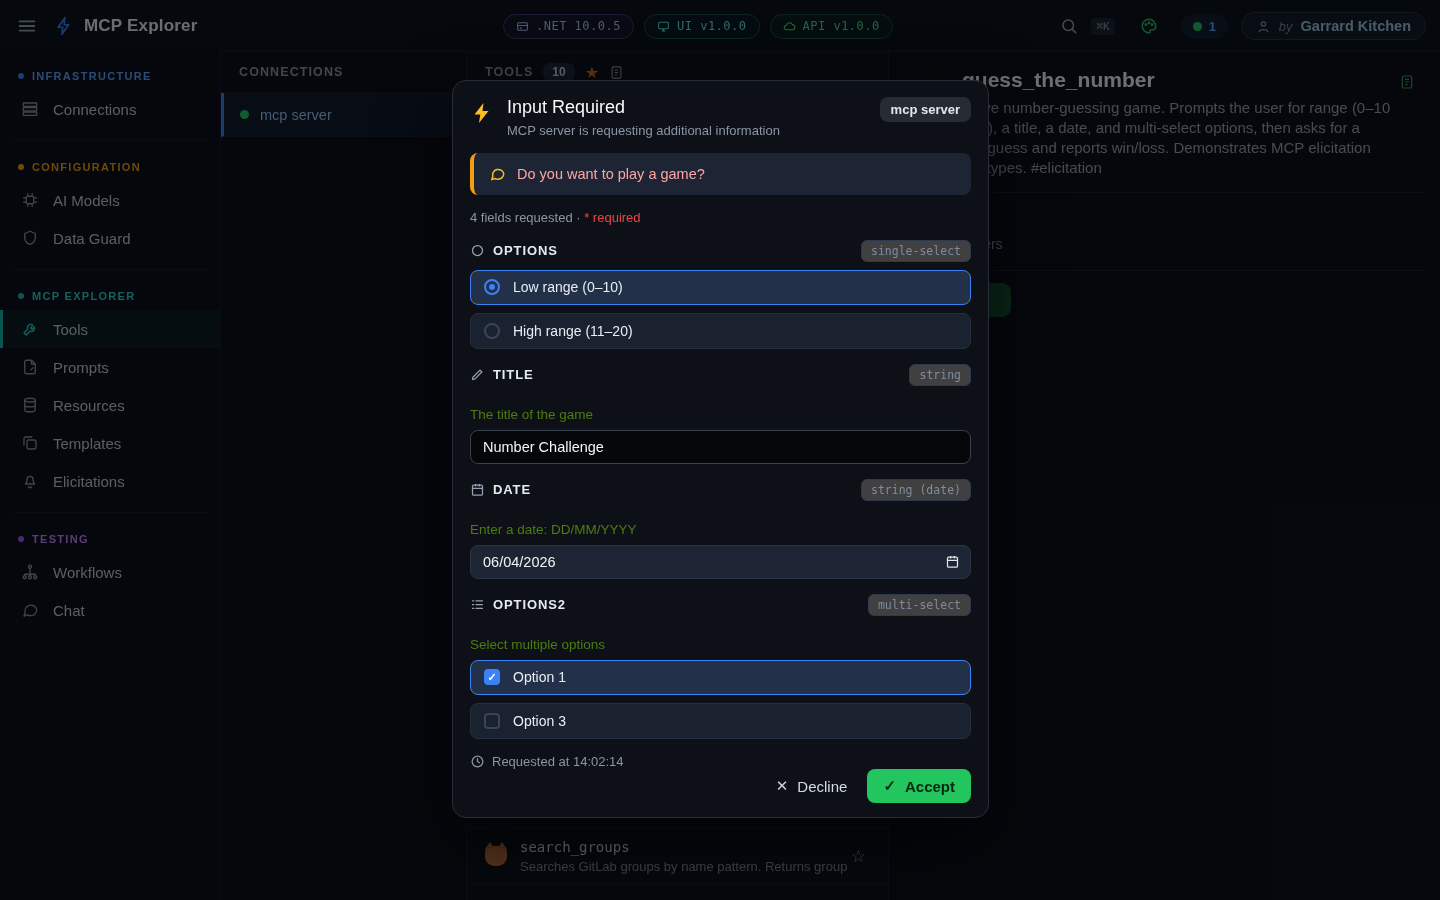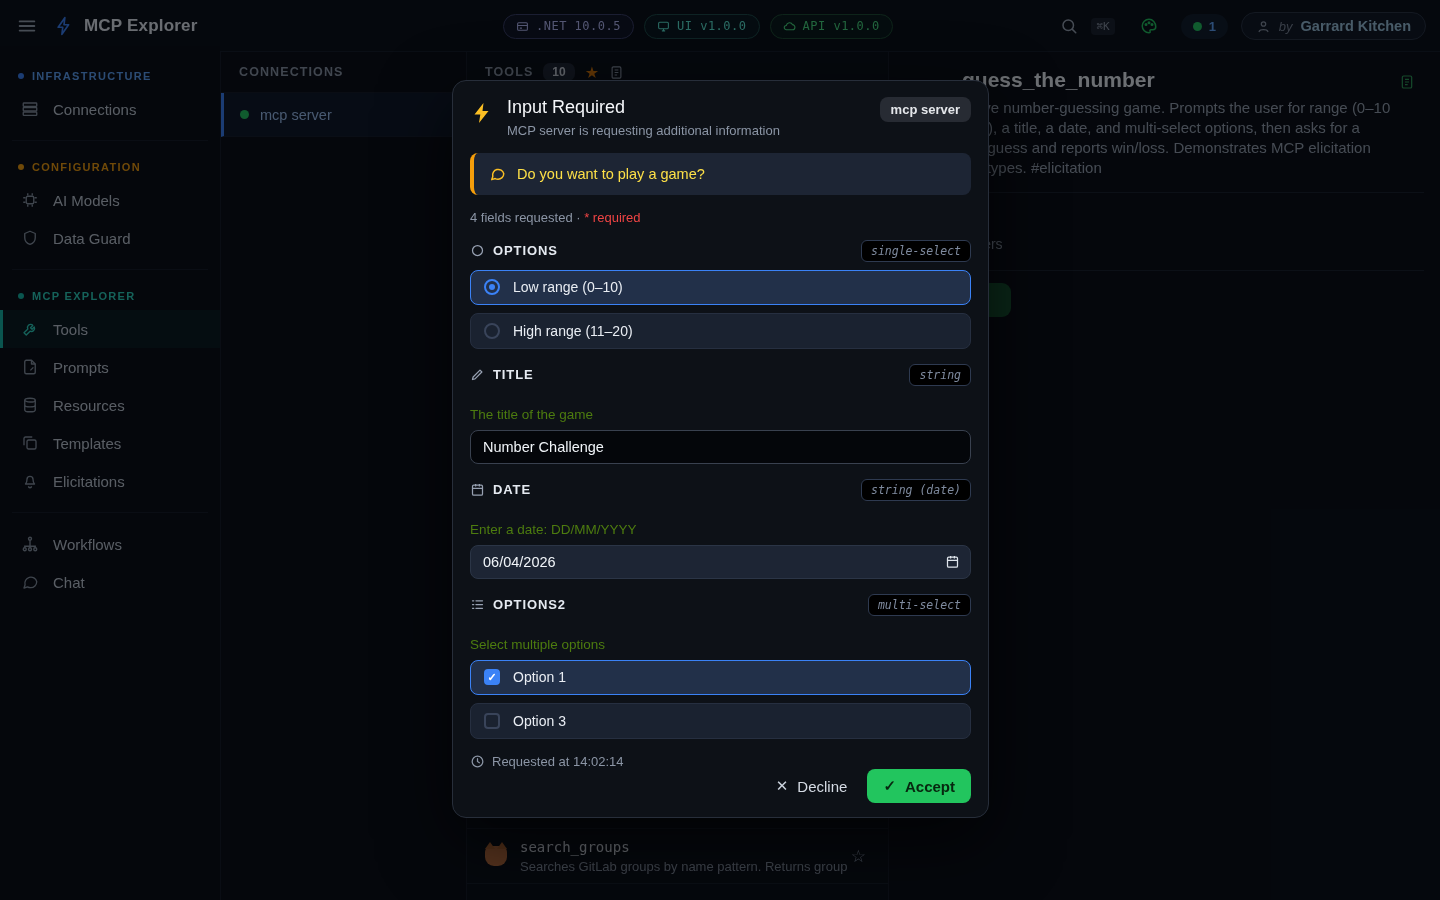--- a/index.html
+++ b/index.html
@@ -96,29 +96,29 @@
            border:1px solid #272e3a; border-radius:14px; box-shadow:0 24px 70px rgba(0,0,0,.65);
            padding:16px 17px 14px; display:flex; flex-direction:column; overflow:hidden; }
   .m-head { display:flex; align-items:flex-start; gap:13px; }
   .m-bolt { color:#fbbf24; margin-top:2px; }
   .m-title { font-size:18px; font-weight:400; color:#f5f7fa; }
   .m-sub { font-size:13px; color:#8b95a5; margin-top:5px; }
   .m-badge { margin-left:auto; background:#272b33; color:#e5e7eb; font-size:13px; font-weight:700;
              padding:5px 11px; border-radius:8px; }
   .m-msg { margin-top:15px; display:flex; align-items:center; gap:11px; height:42px; padding:0 14px;
            background:#1d2534; border-left:4px solid #f59e0b; border-radius:8px; }
-  .m-msg .txt { font-size:14.5px; color:#fde047; }
+  .m-msg .txt { font-size:14.5px; color:#fca5a5; }
   .m-msg .ic { color:#fbbf24; }
   .m-meta { margin-top:15px; font-size:13px; color:#8b95a5; }
   .m-meta .req { color:#ef4444; }
   .f-label { display:flex; align-items:center; gap:8px; margin-top:15px; }
   .f-label .ic { color:#97a1b2; }
   .f-label .name { font-size:13px; font-weight:700; letter-spacing:.9px; color:#e5eaf1; }
   .type-badge { margin-left:auto; font-family:"DejaVu Sans Mono","Liberation Mono",monospace; font-size:11.5px;
-                color:#7f8b9f; background:#000000; border:1px solid #2e3a50; border-radius:6px; padding:3px 9px;font-style:italic; }
+                color:#7f8b9f; background:#404040; border:1px solid #2e3a50; border-radius:6px; padding:3px 9px; }
   .f-desc { font-size:13.5px; color:#4d7c0f; margin-top:21px; }
   .opt { display:flex; align-items:center; gap:13px; height:36px; padding:0 13px; border-radius:8px;
          margin-top:8px; background:#1a2230; border:1px solid #262f40; cursor:pointer; }
   .opt .lbl { font-size:14px; color:#e9edf3; }
   .opt.selected { background:#223049; border:1px solid #3b82f6; }
   .radio { width:16px; height:16px; border-radius:50%; border:2px solid #39445a; position:relative; flex:none; }
   .radio.on { border-color:#3b82f6; }
   .radio.on::after { content:""; position:absolute; left:3px; top:3px; width:6px; height:6px; border-radius:50%; background:#3b82f6; }
   .check { width:16px; height:16px; border-radius:4px; border:2px solid #39445a; flex:none;
            display:flex; align-items:center; justify-content:center; }
@@ -298,20 +298,24 @@
             <path d="M18 16H6c1.5-1.6 2-3.2 2-6.2a4 4 0 1 1 8 0c0 3 .5 4.6 2 6.2z"></path>
             <path d="M10 19a2 2 0 0 0 4 0"></path>
           </svg>
         </span>
       <span>Elicitations</span>
     </div>
     <div class="side-div"></div>
   </div>
 
   <div class="side-section sec-test">
+    <div class="side-head">
+        <span class="side-dot"></span>
+        <span class="lbl">TESTING</span>
+      </div>
     <div class="side-item">
       <span class="ic">
           <svg width="18" height="18" viewBox="0 0 24 24" fill="none" stroke="currentColor" stroke-width="1.8">
             <circle cx="12" cy="5" r="2"></circle>
             <circle cx="5" cy="19" r="2"></circle>
             <circle cx="12" cy="19" r="2"></circle>
             <circle cx="19" cy="19" r="2"></circle>
             <path d="M12 7v4M5 17v-2h14v2M12 11v6"></path>
           </svg>
         </span>

